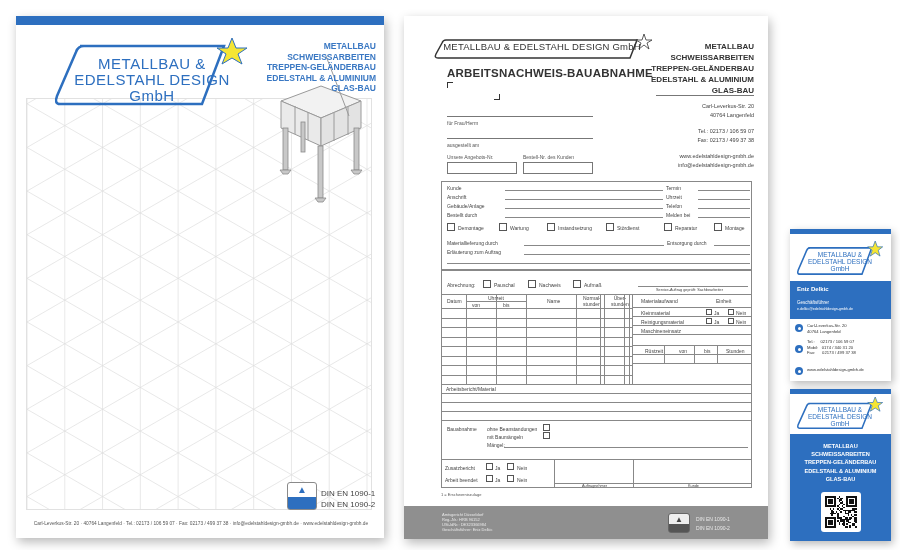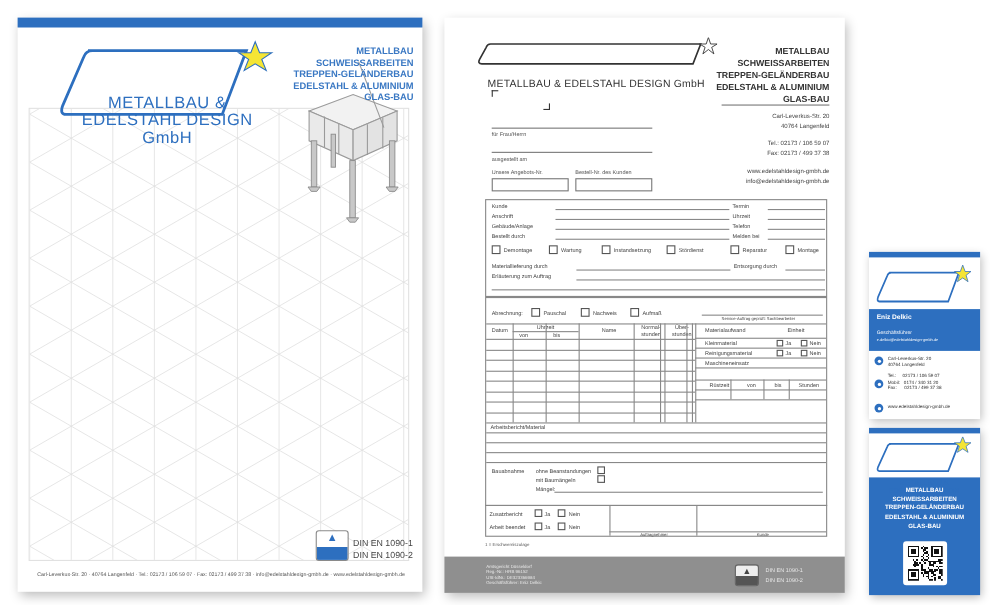--- a/index.html
+++ b/index.html
@@ -4,21 +4,21 @@
 <style>
   * { box-sizing: border-box; margin: 0; padding: 0; }
   body { width: 900px; height: 550px; background: #ffffff; position: relative; overflow: hidden; font-family: "Liberation Sans", sans-serif; color: #333; }
   .sheet { position: absolute; background: #fff; box-shadow: 2px 4px 10px rgba(0,0,0,0.28); }
 
   
   #pad { left: 16px; top: 16px; width: 368px; height: 522px; }
   #pad .topbar { position: absolute; left: 0; top: 0; right: 0; height: 9px; background: #2d6fbf; }
   .logo { position: absolute; }
   .logo svg { width: 100%; height: 100%; display: block; }
-  .logo-text { position: absolute; left: 0; right: 0; text-align: center; color: #2d6fbf; line-height: 1.08; margin-top: 30px; }
+  .logo-text { position: absolute; left: 0; right: 0; text-align: center; color: #2d6fbf; line-height: 1.08; }
   #pad .logo { left: 36px; top: 20px; width: 200px; height: 74px; }
   #pad .logo-text { top: 20px; font-size: 15px; letter-spacing: 0.5px; }
   .services { position: absolute; text-align: right; font-weight: bold; }
   #pad .services { right: 8px; top: 25px; font-size: 8.5px; line-height: 10.5px; color: #3a78c3; }
   #pad .grid { position: absolute; left: 10px; top: 82px; width: 346px; height: 412px; border: 1px solid #e1e1e1; overflow: hidden; }
   #pad .grid svg { width: 100%; height: 100%; display: block; }
   #pad .railing { position: absolute; left: 255px; top: 30px; width: 95px; height: 160px; }
   #pad .cert { position: absolute; left: 271px; top: 466px; width: 30px; height: 28px; }
   #pad .din { position: absolute; left: 305px; top: 472px; font-size: 8px; line-height: 11px; color: #444; }
   #pad .footer { position: absolute; left: 8px; right: 6px; top: 505px; font-size: 4.8px; color: #555; white-space: nowrap; text-align: center; }
@@ -206,20 +206,21 @@
 
 <div class="sheet" id="form">
   <div class="logo">
     <svg viewBox="0 0 220 28" preserveAspectRatio="none">
       <path d="M14 6 L205 6 L198 24 L6 24 Q2 24 4 20 L10 9 Q11 6 14 6 Z" fill="none" stroke="#333" stroke-width="1.5"></path>
       <polygon points="212,0 214,6 220,6 215,9 217,15 212,11 207,15 209,9 204,6 210,6" fill="#fff" stroke="#333" stroke-width="0.8"></polygon>
     </svg>
     <div class="logo-text">METALLBAU &amp; EDELSTAHL DESIGN GmbH</div>
   </div>
 
+  <div class="title">ARBEITSNACHWEIS-BAUABNAHME</div>
   <div class="corner-tl"></div>
   <div class="corner-br"></div>
 
   <div class="services">
     <div>METALLBAU</div>
     <div>SCHWEISSARBEITEN</div>
     <div>TREPPEN-GELÄNDERBAU</div>
     <div>EDELSTAHL &amp; ALUMINIUM</div>
     <div>GLAS-BAU</div>
   </div>

